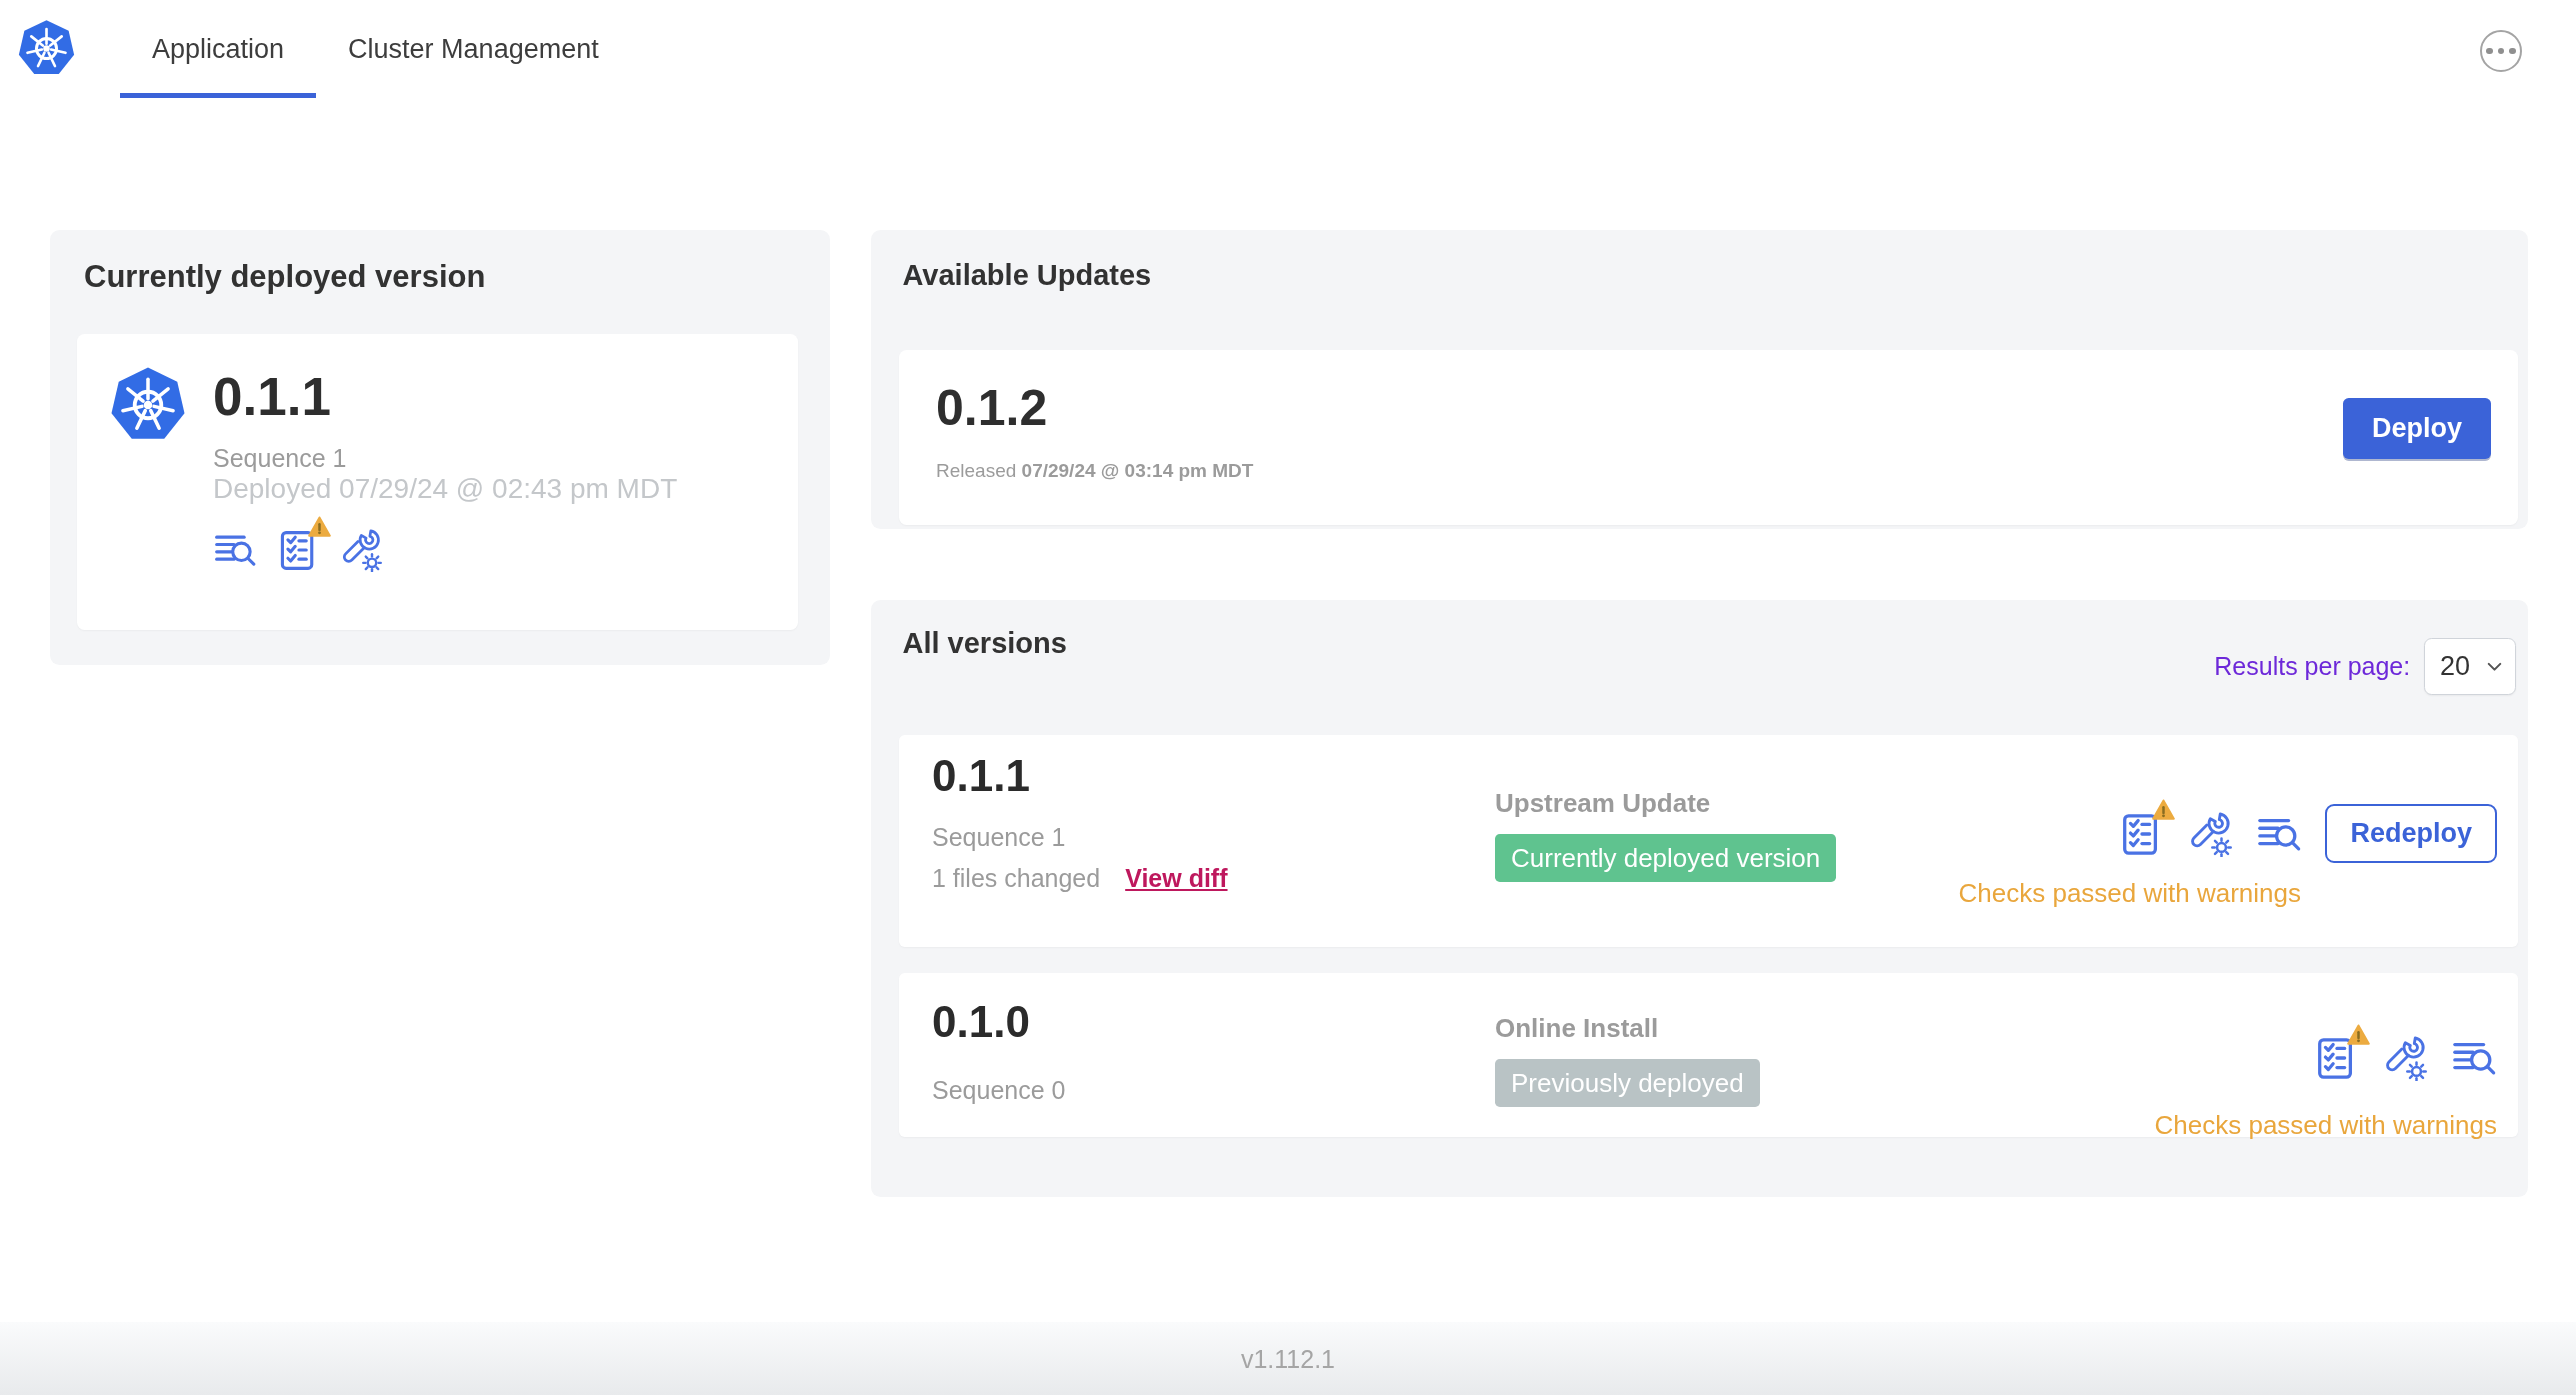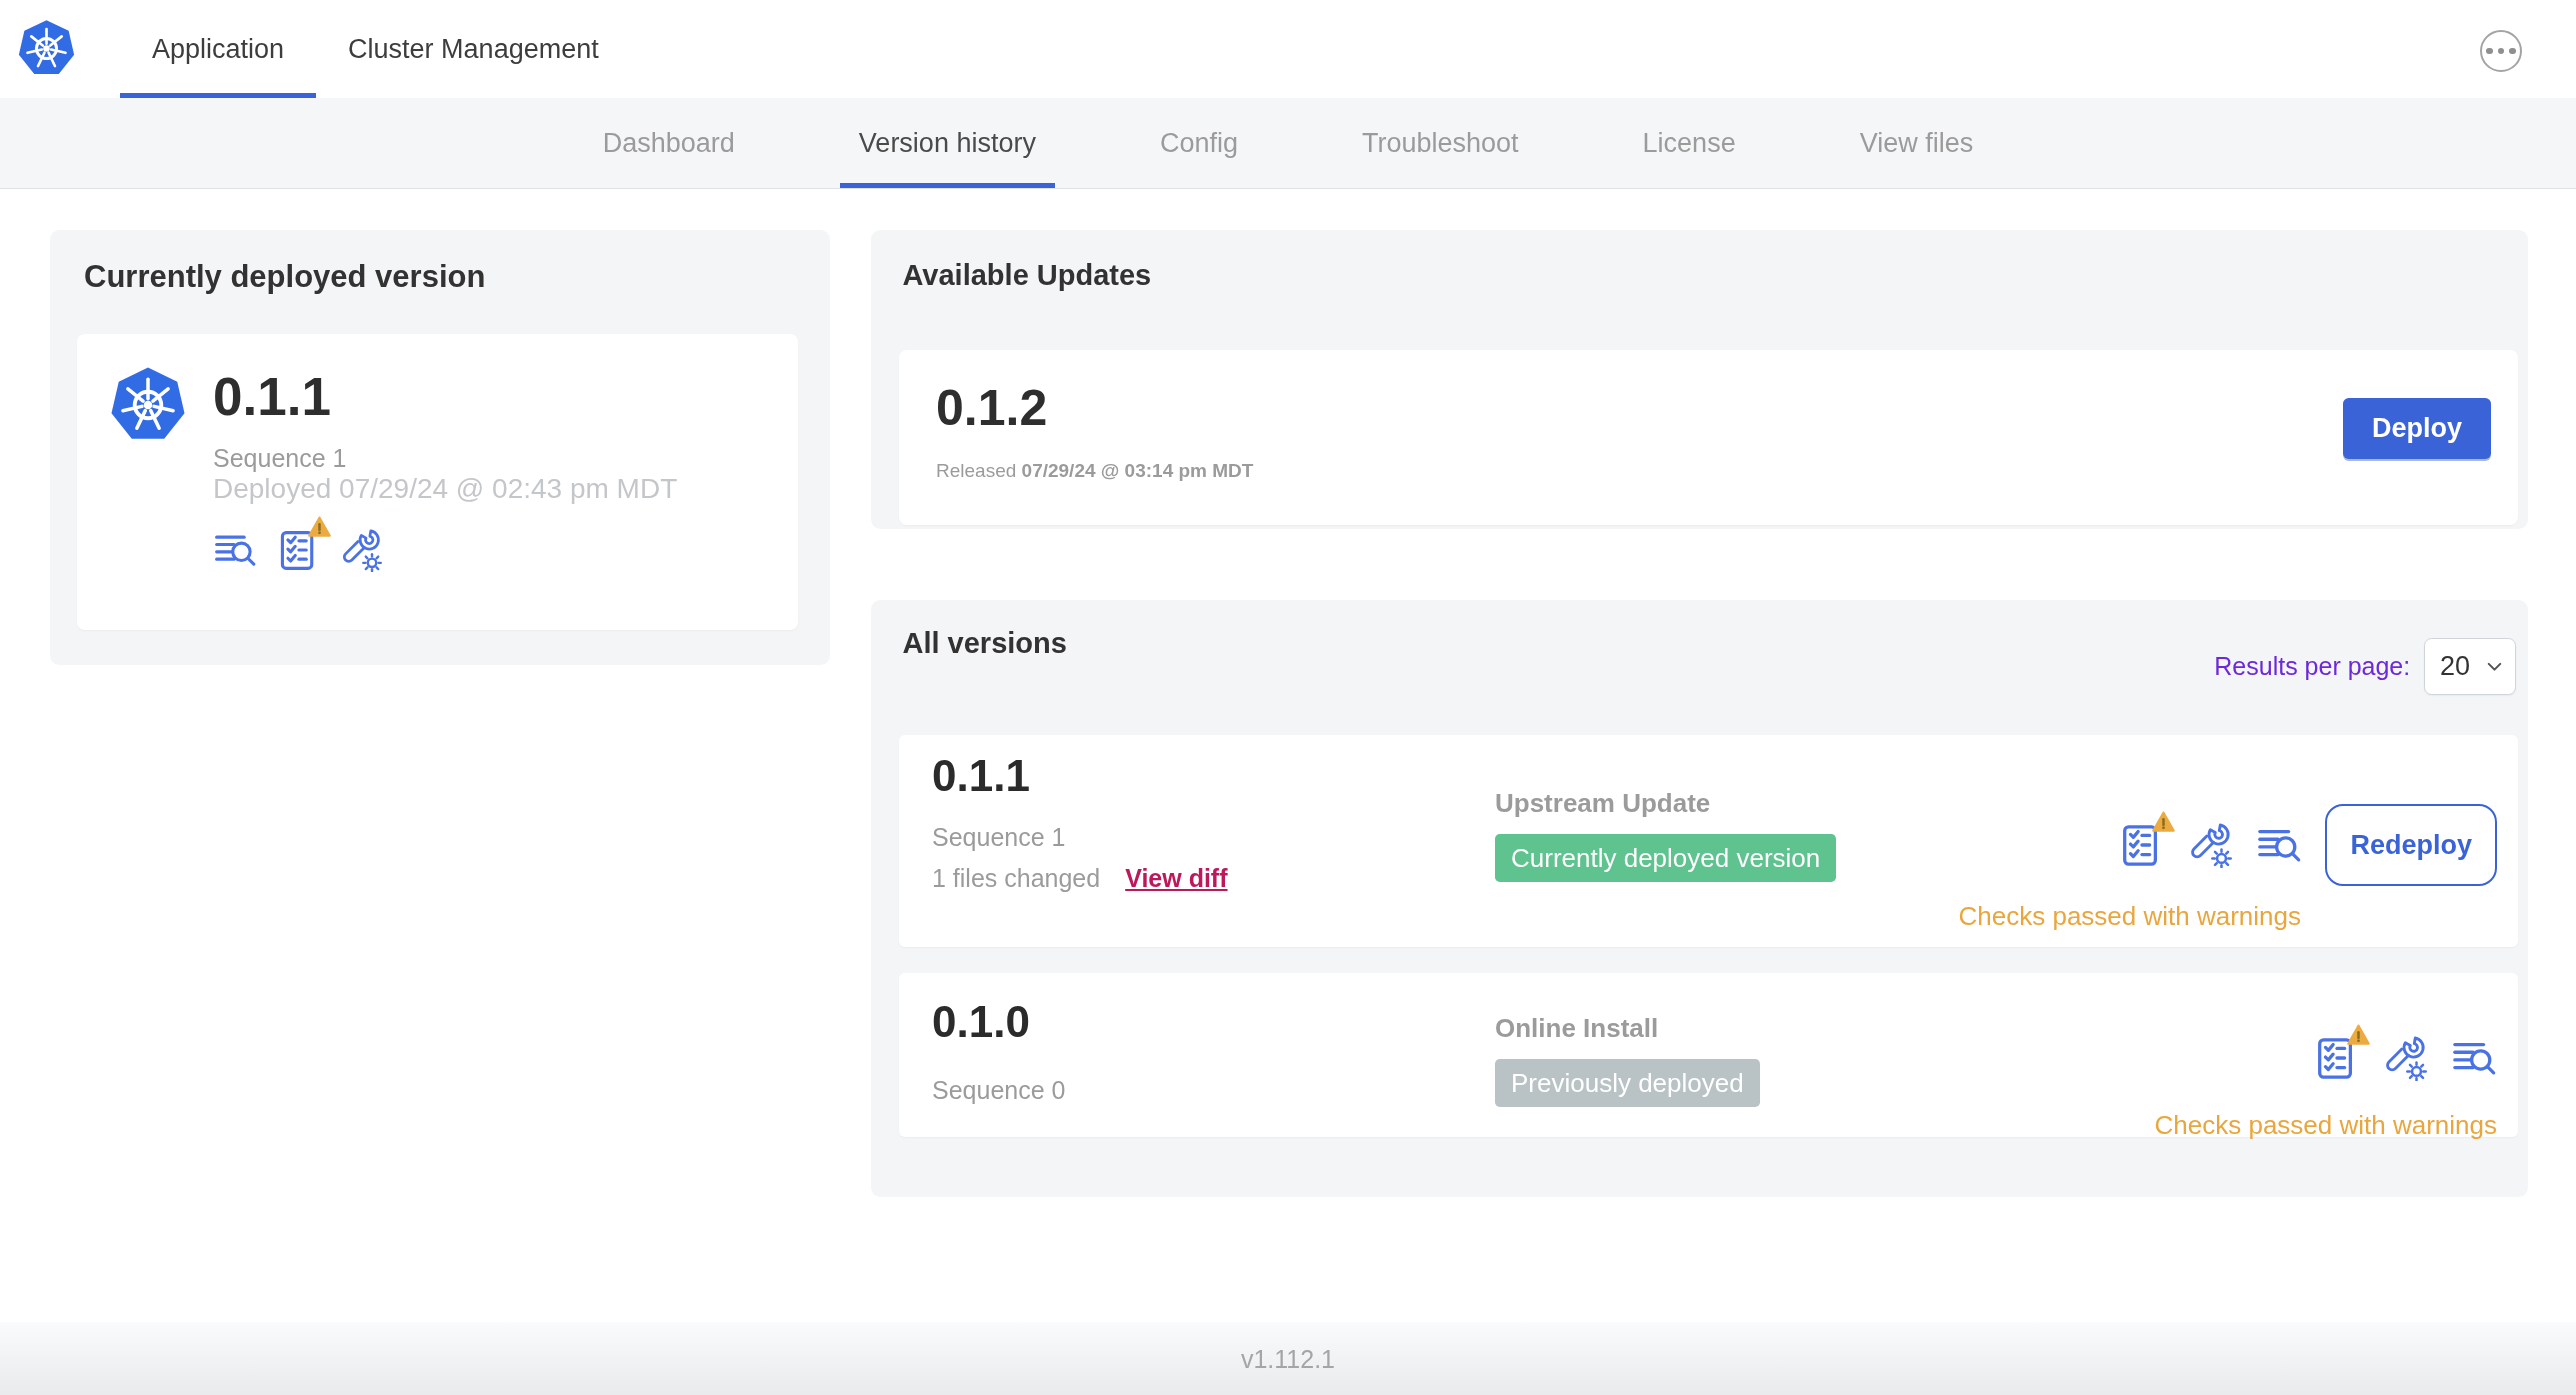--- a/index.html
+++ b/index.html
@@ -77,21 +77,21 @@
   .row-seq{font-size:25px;color:#9b9b9b;}
   .files-line{display:flex;gap:25px;align-items:baseline;margin-top:11.5px;}
   .files-changed{font-size:25px;color:#9b9b9b;}
   .view-diff{font-size:25px;font-weight:700;color:#be185d;text-decoration:underline;cursor:pointer;}
   .src-label{font-size:26px;font-weight:700;color:#9b9b9b;}
   .badge{display:inline-block;margin-top:15.3px;padding:8.6px 16px;border-radius:4.8px;color:#fff;font-size:26px;}
   .badge-green{background:#5fc38f;}
   .badge-gray{background:#b9c3c5;}
   .rcol{display:flex;flex-direction:column;align-items:flex-end;}
   .actions{display:flex;align-items:center;gap:23px;}
-  .redeploy-btn{height:82px;padding:0 23px;background:#fff;border:2.4px solid #3b63d8;border-radius:18px;
+  .redeploy-btn{height:59px;padding:0 23px;background:#fff;border:2.4px solid #3b63d8;border-radius:9px;
                 color:#3b63d8;font-size:27px;font-weight:700;font-family:inherit;cursor:pointer;}
   .status{font-size:26px;color:#e9a63c;}
   .vrow1 .actions{margin-top:50px;}
   .vrow1 .status{margin-top:15.3px;margin-right:196px;}
   .vrow2 .actions{margin-top:43px;}
   .vrow2 .status{margin-top:29px;}
   .vrow1 .mid{margin-top:34px;}
   .vrow2 .mid{margin-top:21px;}
   .vrow1 .row-seq{margin-top:25px;}
   .vrow2 .row-seq{margin-top:32px;}
@@ -190,28 +190,20 @@
           <span>Cluster Management</span>
         </div>
     </nav>
     <div class="menu-btn">
         <i></i>
         <i></i>
         <i></i>
       </div>
   </header>
 
-  <nav class="subnav">
-    <div class="sub-tab">Dashboard</div>
-    <div class="sub-tab active">Version history</div>
-    <div class="sub-tab">Config</div>
-    <div class="sub-tab">Troubleshoot</div>
-    <div class="sub-tab">License</div>
-    <div class="sub-tab">View files</div>
-  </nav>
 
   <main class="main">
 
     <section class="panel left-panel">
       <h2>Currently deployed version</h2>
       <div class="card current-card">
         <span class="k8s"><svg viewBox="0 0 100 100">
               <use href="#sym-k8s"></use>
             </svg></span>
         <div>

